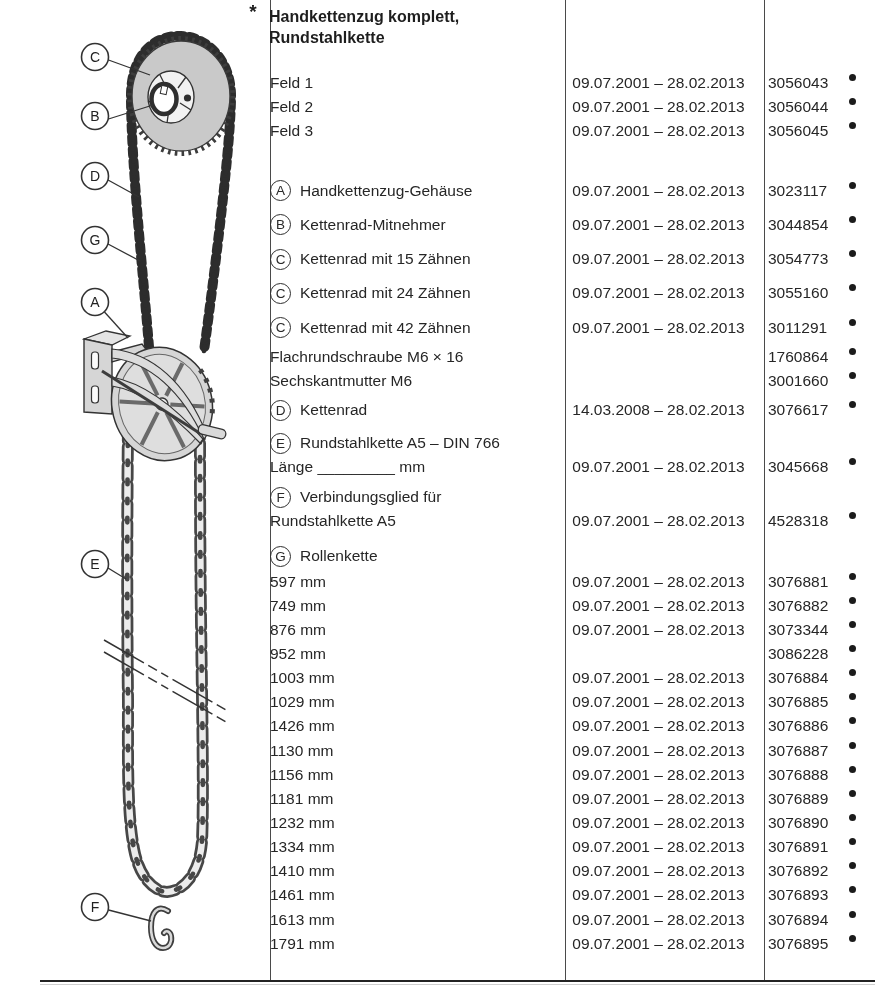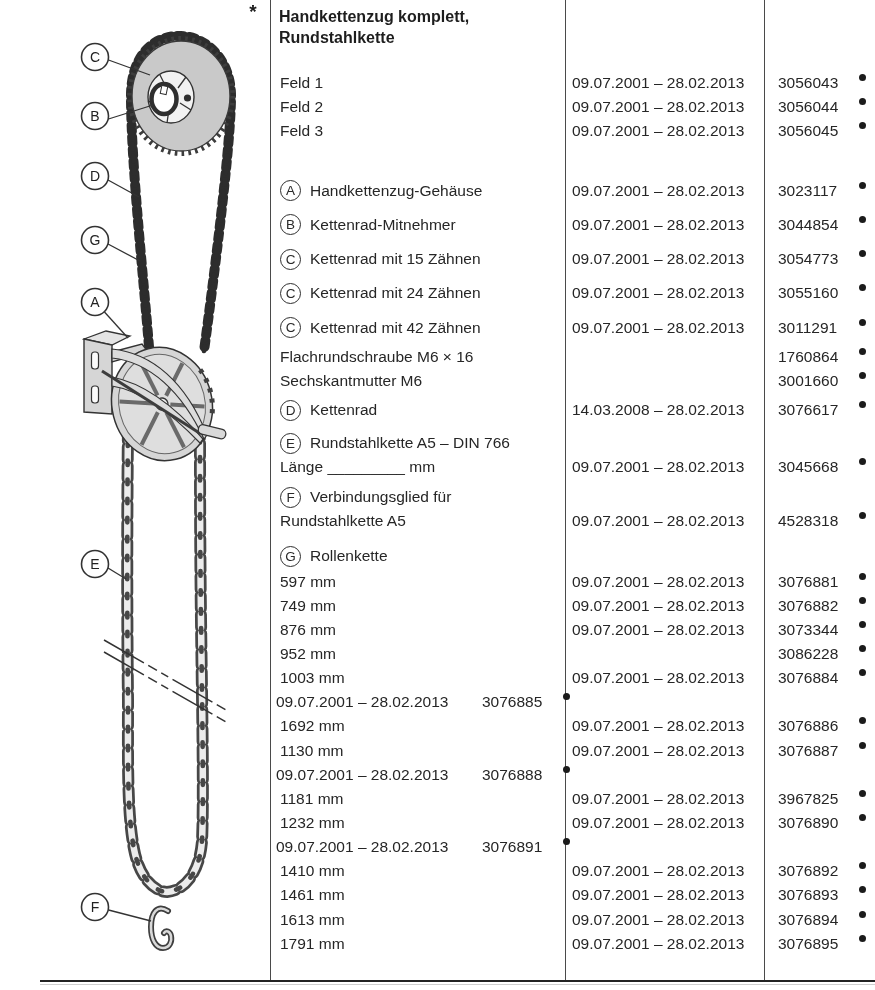--- a/index.html
+++ b/index.html
@@ -12,32 +12,32 @@
   .star{
     position:absolute;left:240px;top:1px;width:26px;text-align:center;
     font-weight:bold;font-size:19px;color:#1c1c1c;
   }
   
   .vline{position:absolute;top:0;width:1.4px;height:982px;background:#4a4a4a;}
   .vline.v1{left:270px;} .vline.v2{left:565px;} .vline.v3{left:764px;}
   .bottom-rule{position:absolute;left:40px;top:980px;width:835px;height:2px;background:#232323;}
   .bottom-rule2{position:absolute;left:40px;top:984px;width:835px;height:1px;background:#cfcfcf;}
   
-  .table-pane{position:absolute;left:270px;top:0;width:605px;height:982px;}
+  .table-pane{position:absolute;left:260px;top:0;width:605px;height:982px;}
   .title-block{padding:6px 0 0 9px;height:65px;box-sizing:content-box;}
   .title-block .tl{font-weight:bold;font-size:16px;line-height:1.32;color:#1e1e1e;}
   .t-row{display:flex;align-items:center;height:24.15px;font-size:15.5px;}
   .t-row.lettered{height:34.3px;}
   .t-row.gap-top{margin-top:30px;}
   .t-row.group{height:26px;margin-top:10px;}
   .t-twoline{margin-top:4px;font-size:15.5px;}
   .t-twoline.f-row{margin-top:6px;}
   .t-twoline .line{display:flex;align-items:center;height:24px;}
   .cell-label{flex:1 1 auto;display:flex;align-items:center;padding-left:10px;white-space:nowrap;overflow:hidden;}
-  .cell-date{width:199px;flex:none;box-sizing:border-box;padding-left:6px;white-space:nowrap;}
+  .cell-date{width:199px;flex:none;box-sizing:border-box;padding-left:6px;white-space:nowrap;text-align:center;}
   .cell-part{width:110px;flex:none;display:flex;align-items:flex-start;box-sizing:border-box;padding-left:13px;padding-right:9px;}
   .dot{width:7px;height:7px;border-radius:50%;background:#1b1b1b;margin-left:auto;flex:none;}
   .lcircle{
     width:21px;height:21px;border:1.5px solid #2e2e2e;border-radius:50%;
     display:inline-flex;align-items:center;justify-content:center;
     font-size:13.5px;margin-right:9px;flex:none;box-sizing:border-box;color:#2a2a2a;
   }
   
   .cu-a{fill:none;stroke:#2d2d2d;stroke-width:10;stroke-dasharray:6.5 5.5;stroke-linecap:round;}
   .cu-b{fill:none;stroke:#2d2d2d;stroke-width:4.6;stroke-dasharray:5.5 6.5;stroke-dashoffset:-6;stroke-linecap:round;}
@@ -380,74 +380,83 @@
           <div class="cell-label">
             <span>1003 mm</span>
           </div>
           <div class="cell-date">09.07.2001 – 28.02.2013</div>
           <div class="cell-part">
             <span>3076884</span>
             <span class="dot"></span>
           </div>
         </div>
         <div class="t-row">
+          <div class="cell-label">
+            <span>1029 mm</span>
+          </div>
           <div class="cell-date">09.07.2001 – 28.02.2013</div>
           <div class="cell-part">
             <span>3076885</span>
             <span class="dot"></span>
           </div>
         </div>
         <div class="t-row">
           <div class="cell-label">
-            <span>1692 mm</span>
+            <span>1426 mm</span>
           </div>
           <div class="cell-date">09.07.2001 – 28.02.2013</div>
           <div class="cell-part">
             <span>3076886</span>
             <span class="dot"></span>
           </div>
         </div>
         <div class="t-row">
           <div class="cell-label">
             <span>1130 mm</span>
           </div>
           <div class="cell-date">09.07.2001 – 28.02.2013</div>
           <div class="cell-part">
             <span>3076887</span>
             <span class="dot"></span>
           </div>
         </div>
         <div class="t-row">
+          <div class="cell-label">
+            <span>1156 mm</span>
+          </div>
           <div class="cell-date">09.07.2001 – 28.02.2013</div>
           <div class="cell-part">
             <span>3076888</span>
             <span class="dot"></span>
           </div>
         </div>
         <div class="t-row">
           <div class="cell-label">
             <span>1181 mm</span>
           </div>
           <div class="cell-date">09.07.2001 – 28.02.2013</div>
           <div class="cell-part">
-            <span>3967825</span>
+            <span>3076889</span>
             <span class="dot"></span>
           </div>
         </div>
         <div class="t-row">
           <div class="cell-label">
             <span>1232 mm</span>
           </div>
           <div class="cell-date">09.07.2001 – 28.02.2013</div>
           <div class="cell-part">
             <span>3076890</span>
             <span class="dot"></span>
           </div>
         </div>
         <div class="t-row">
+          <div class="cell-label">
+            <span>1334 mm</span>
+          </div>
           <div class="cell-date">09.07.2001 – 28.02.2013</div>
           <div class="cell-part">
             <span>3076891</span>
             <span class="dot"></span>
           </div>
         </div>
         <div class="t-row">
           <div class="cell-label">
             <span>1410 mm</span>
           </div>

